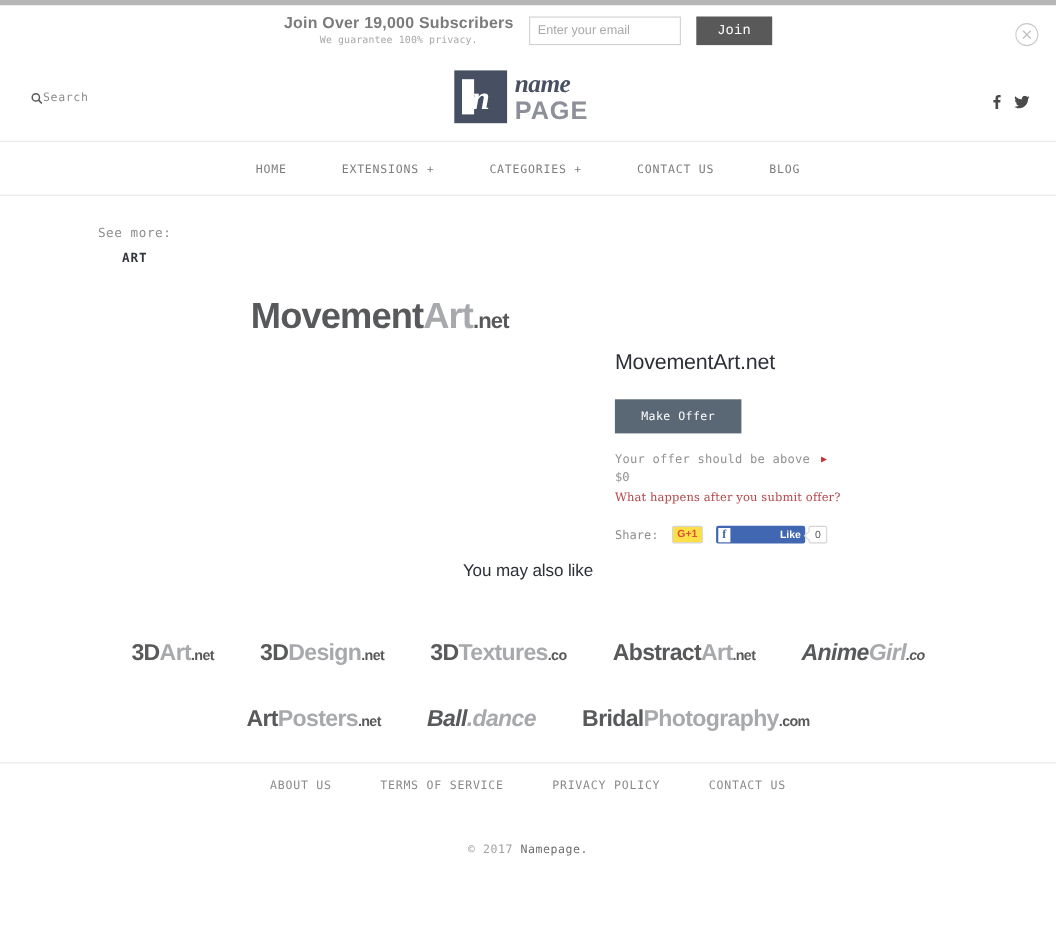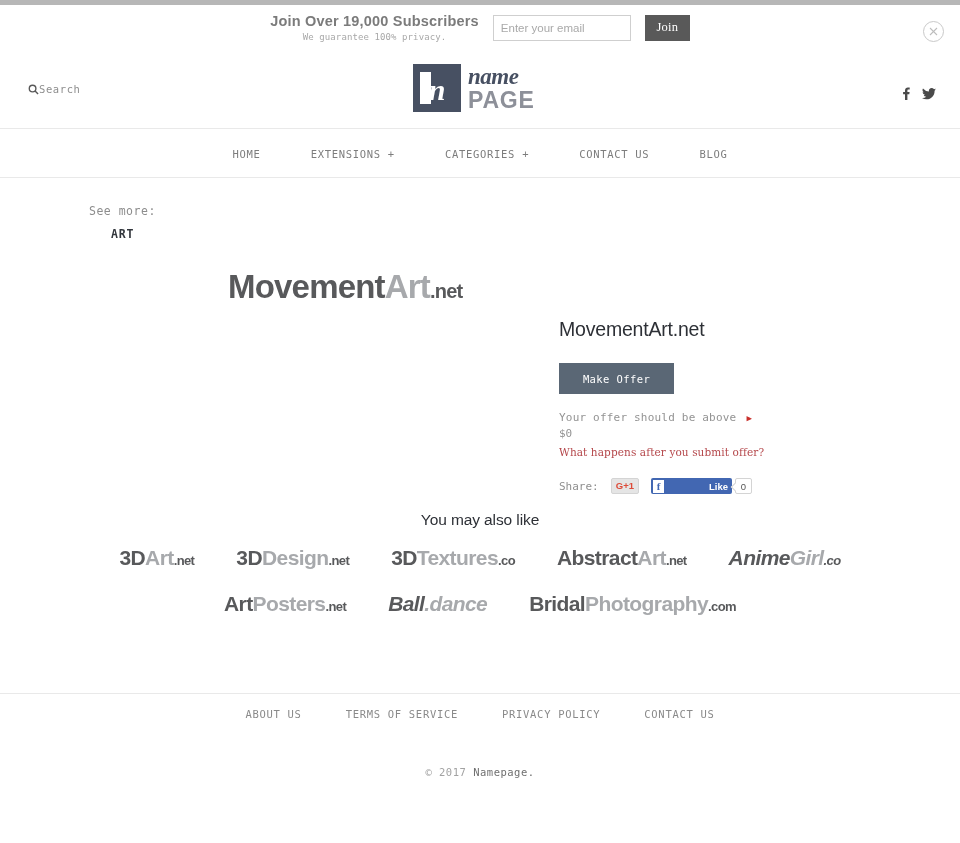--- a/index.html
+++ b/index.html
@@ -37,22 +37,22 @@
     font-size: 9px; color: #a8a8a8; display: block; margin-top: 2px;
     letter-spacing: 0.1px;
   }
   .sub-input {
     width: 138px; height: 26px; border: 1px solid #cfcfcf; background: #fff;
     font-family: "Liberation Sans", sans-serif; font-size: 11.5px;
     color: #777; padding: 0 7px; outline: none;
   }
   .sub-input::placeholder { color: #a9a9a9; }
   .sub-join {
-    width: 45px; height: 26px; background: #595959; color: #fff;
-    border: none; font-size: 12.5px; font-family: Liberation Serif, serif;
+    width: 69px; height: 26px; background: #595959; color: #fff;
+    border: none; font-size: 12.5px; font-family: Liberation Mono, monospace;
     cursor: pointer; letter-spacing: .2px;
   }
   .close-circle {
     position: absolute; right: 16px; top: 16px;
     width: 21px; height: 21px; border: 1px solid #c9c9c9; border-radius: 50%;
     display: flex; align-items: center; justify-content: center;
     cursor: pointer; color: #bdbdbd;
   }
 
   
@@ -169,21 +169,21 @@
 
   .share-row {
     display: flex; align-items: center; gap: 12px; margin-top: 20px;
   }
   .share-label {
     font-family: "DejaVu Sans Mono", monospace;
     font-size: 11px; color: #8f8f8f;
   }
   .gplus-btn {
     height: 16px; min-width: 26px; padding: 0 4px;
-    border: 1px solid #d4d4d4; border-radius: 2px; background: #e5e5e5;
+    border: 1px solid #d4d4d4; border-radius: 2px; background: #fde047;
     display: flex; align-items: center; justify-content: center;
     font-size: 9.5px; font-weight: bold; color: #dd4b39; cursor: pointer;
     line-height: 1;
   }
   .fb-like {
     height: 16px; background: #4267b2; border-radius: 2px;
     display: flex; align-items: center; gap: 3px; padding: 0 4px 0 2px;
     cursor: pointer;
   }
   .fb-f {
@@ -206,21 +206,21 @@
   }
 
   
   .alsolike-title {
     position: absolute; left: 0; top: 333px; width: 960px; text-align: center;
     font-size: 15.5px; color: #2d3036; letter-spacing: -0.1px;
   }
   .alsolike-rows { position: absolute; left: 0; top: 368px; width: 960px; }
   .alsolike-row {
     display: flex; align-items: center; justify-content: center;
-    gap: 42px; margin-bottom: 22px;
+    gap: 42px; margin-bottom: 22px; margin-top: 36px;
   }
   .suggest {
     font-family: "Liberation Sans", sans-serif; font-weight: bold;
     font-size: 21px; letter-spacing: -0.6px; white-space: nowrap;
     cursor: pointer; text-decoration: none;
   }
   .suggest .tld { font-size: 13px; }
   .suggest.ital { font-style: italic; }
 
   

